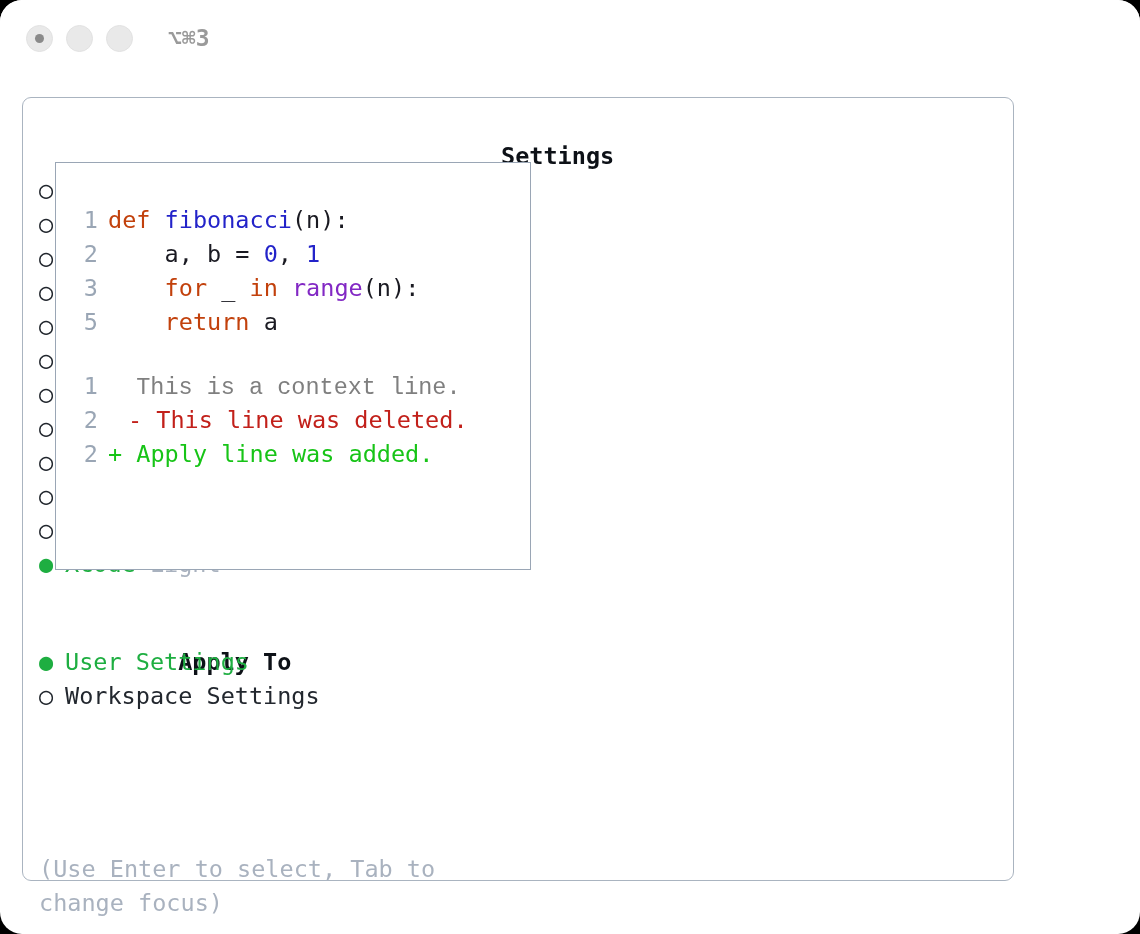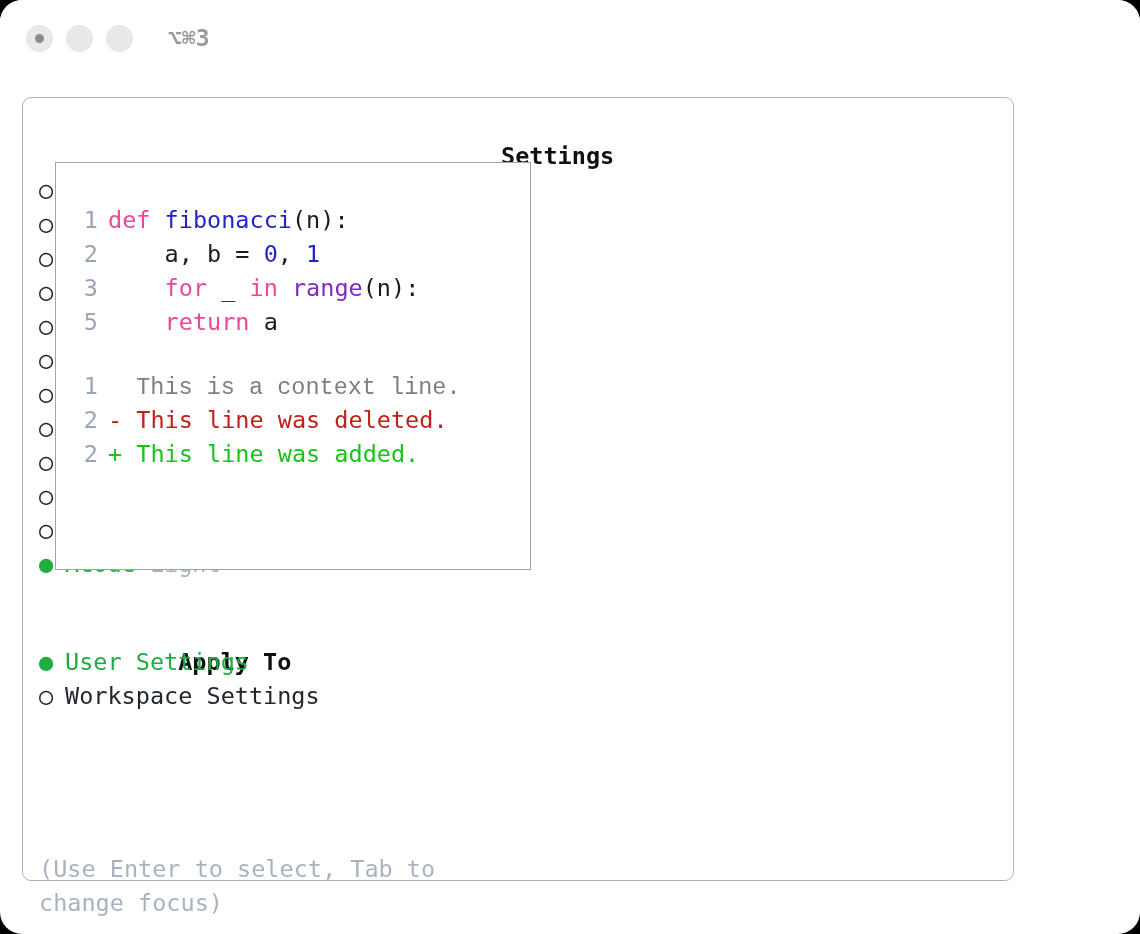--- a/index.html
+++ b/index.html
@@ -130,28 +130,28 @@
     font-size: 23.5px;
     white-space: pre;
   }
   .ln {
     display: inline-block;
     width: 26px;
     text-align: right;
     color: #9aa6b5;
     margin-right: 10px;
   }
-  .kw   { color: #ec4899; text-align: right; }
+  .kw   { color: #c2410c; text-align: right; }
   .fn   { color: #2323c9; }
   .bi   { color: #8228c4; }
   .num  { color: #2323c9; }
   .pl   { color: #1a1a22; }
   .gap  { height: 30px; }
   .ctx  { color: #7f7f7f; font-family: Liberation Mono, monospace; }
-  .del  { color: #c2201a; }
+  .del  { color: #c2201a; margin-left: 20px; }
   .add  { color: #17c417; }
 </style>
 </head>
 <body>
 
 <div id="window">
 
   <div id="titlebar">
     <div class="tl-dot" id="tl-dot-1"></div>
     <div class="tl-dot" id="tl-dot-2"></div>
@@ -205,19 +205,19 @@
         <div id="code-lines">
             <div class="code-line"><span class="ln">1</span><span class="kw">def</span><span class="pl"> </span><span class="fn">fibonacci</span><span class="pl">(n):</span></div>
             <div class="code-line"><span class="ln">2</span><span class="pl">    a, b = </span><span class="num">0</span><span class="pl">, </span><span class="num">1</span></div>
             <div class="code-line"><span class="ln">3</span><span class="pl">    </span><span class="kw">for</span><span class="pl"> _ </span><span class="kw">in</span><span class="pl"> </span><span class="bi">range</span><span class="pl">(n):</span></div>
             <div class="code-line"><span class="ln">5</span><span class="pl">    </span><span class="kw">return</span><span class="pl"> a</span></div>
           </div>
         <div class="gap"></div>
         <div id="diff-lines">
             <div class="code-line"><span class="ln">1</span><span class="ctx">  This is a context line.</span></div>
             <div class="code-line"><span class="ln">2</span><span class="del">- This line was deleted.</span></div>
-            <div class="code-line"><span class="ln">2</span><span class="add">+ This line was added.</span></div>
+            <div class="code-line"><span class="ln">2</span><span class="add">+ Apply line was added.</span></div>
           </div>
       </div>
     </div>
 
   </div>
 </div>
 
 </body></html>

